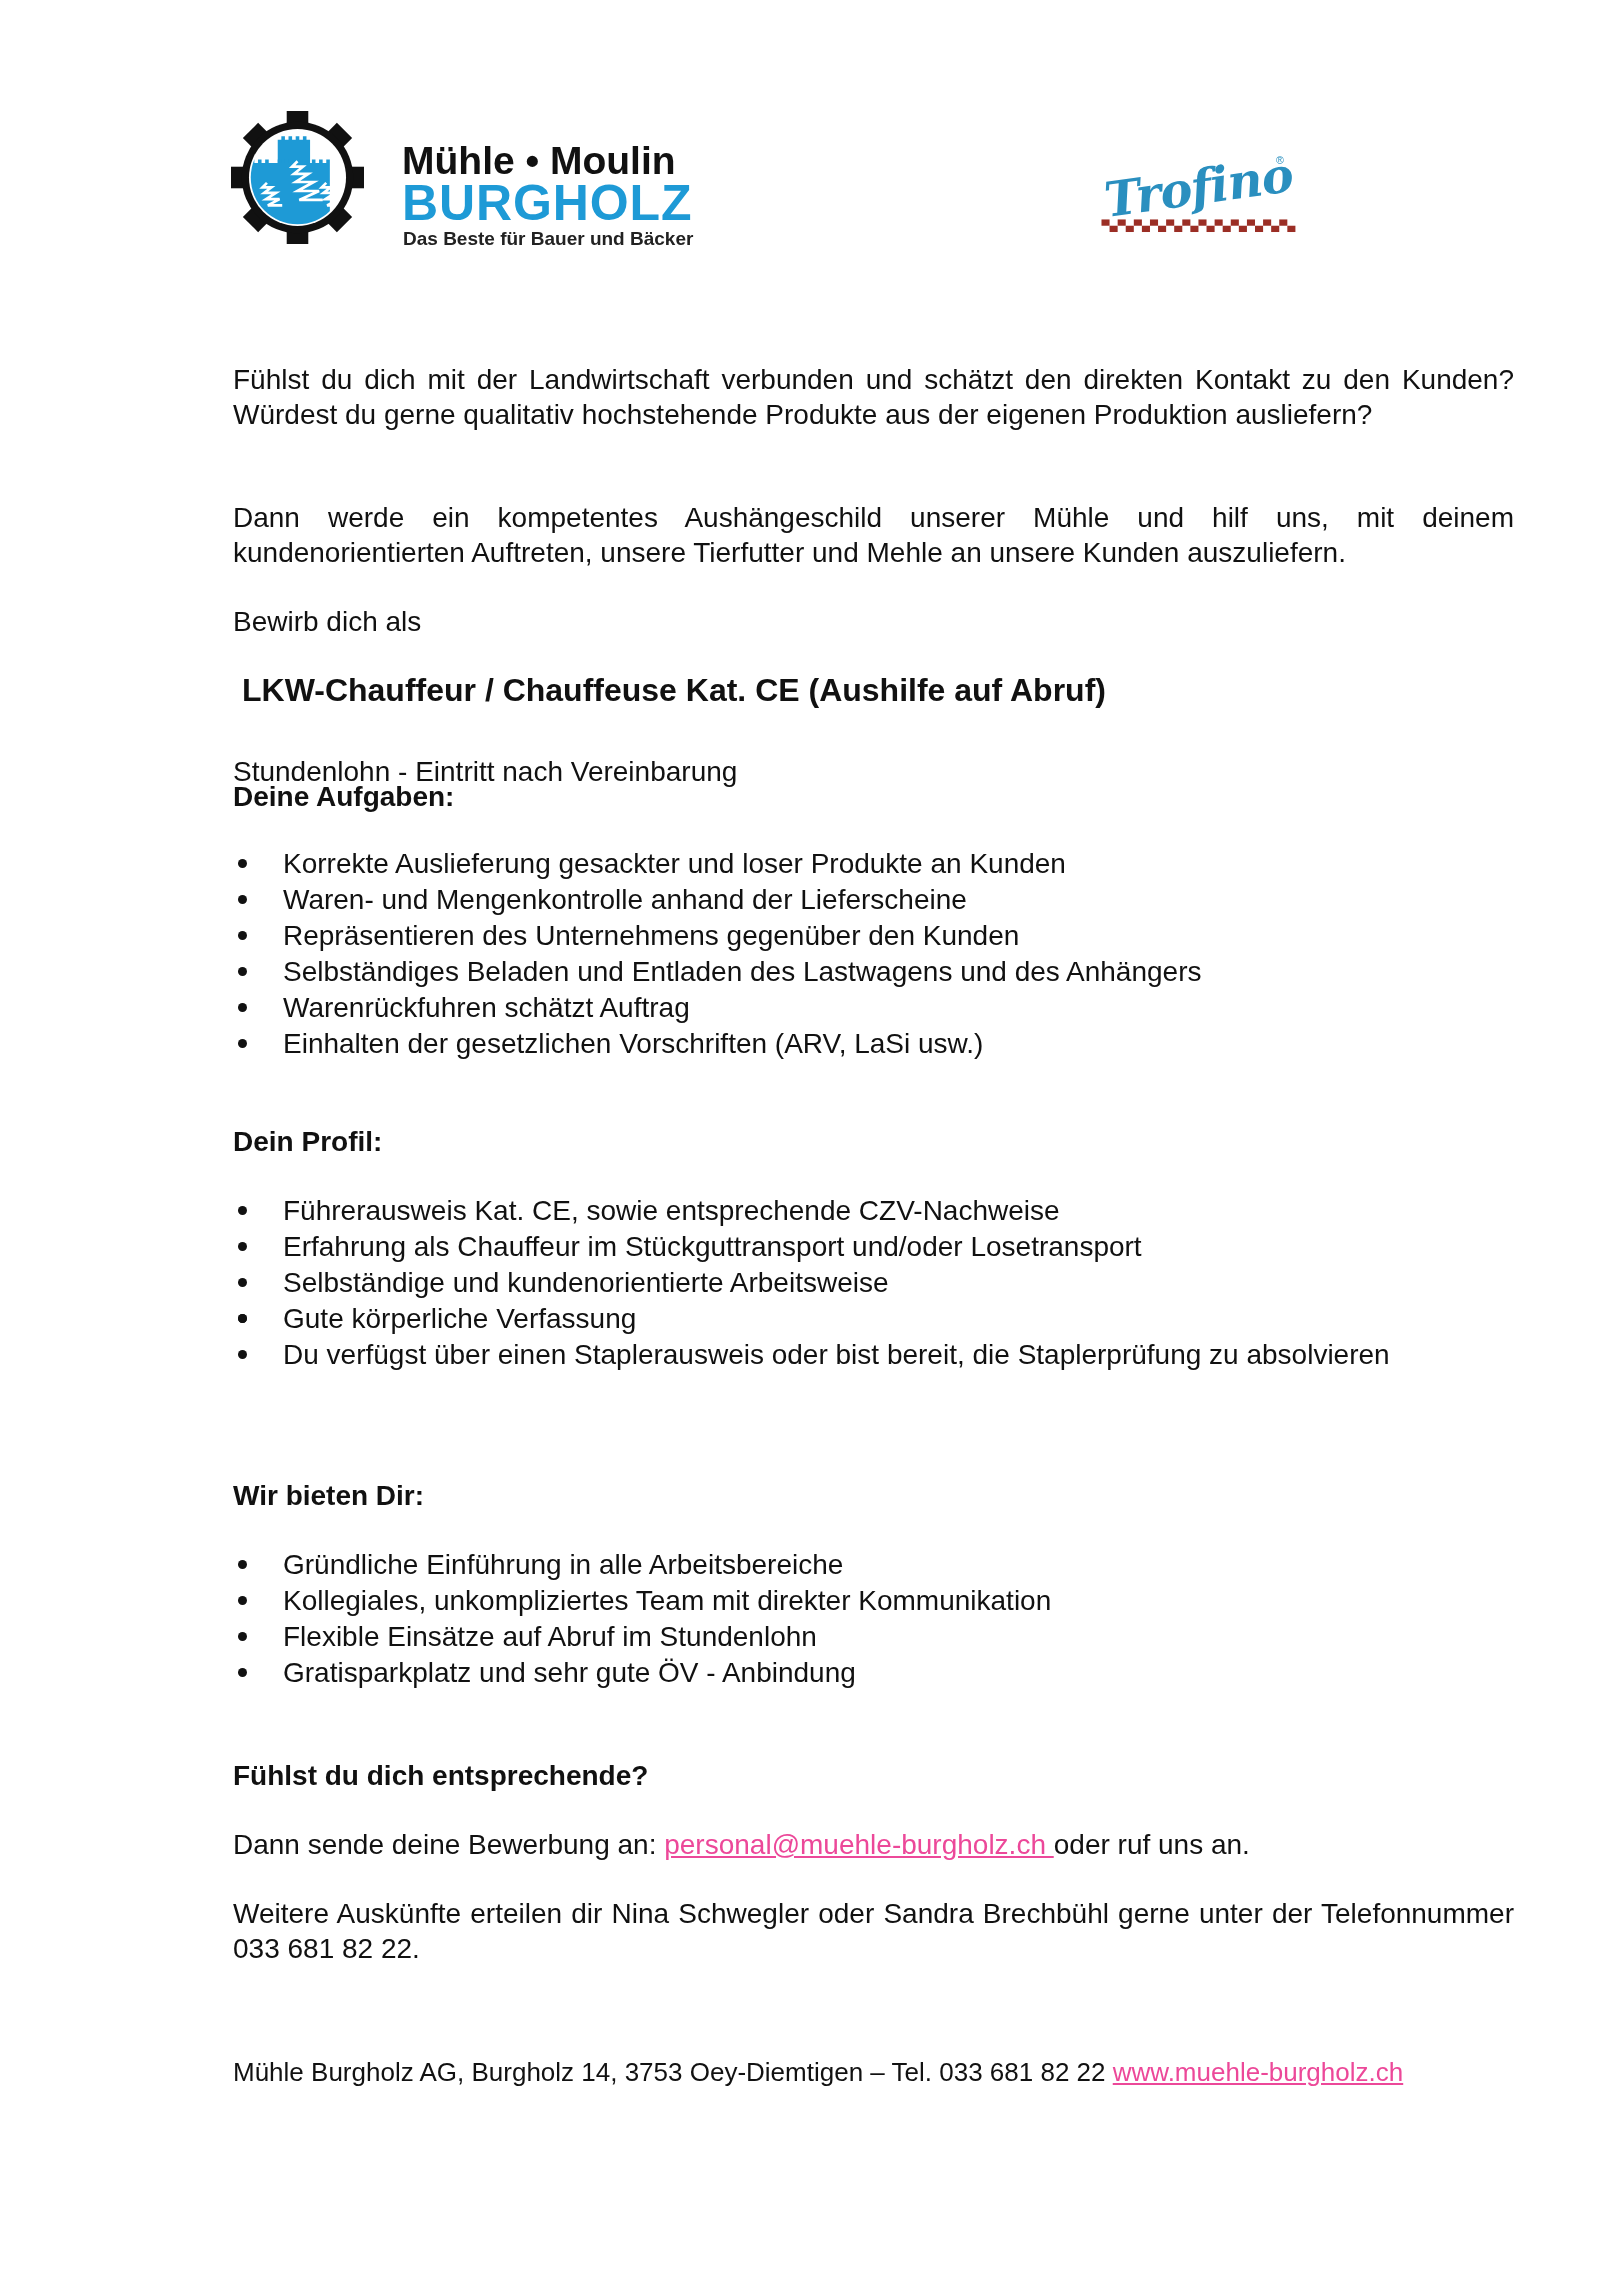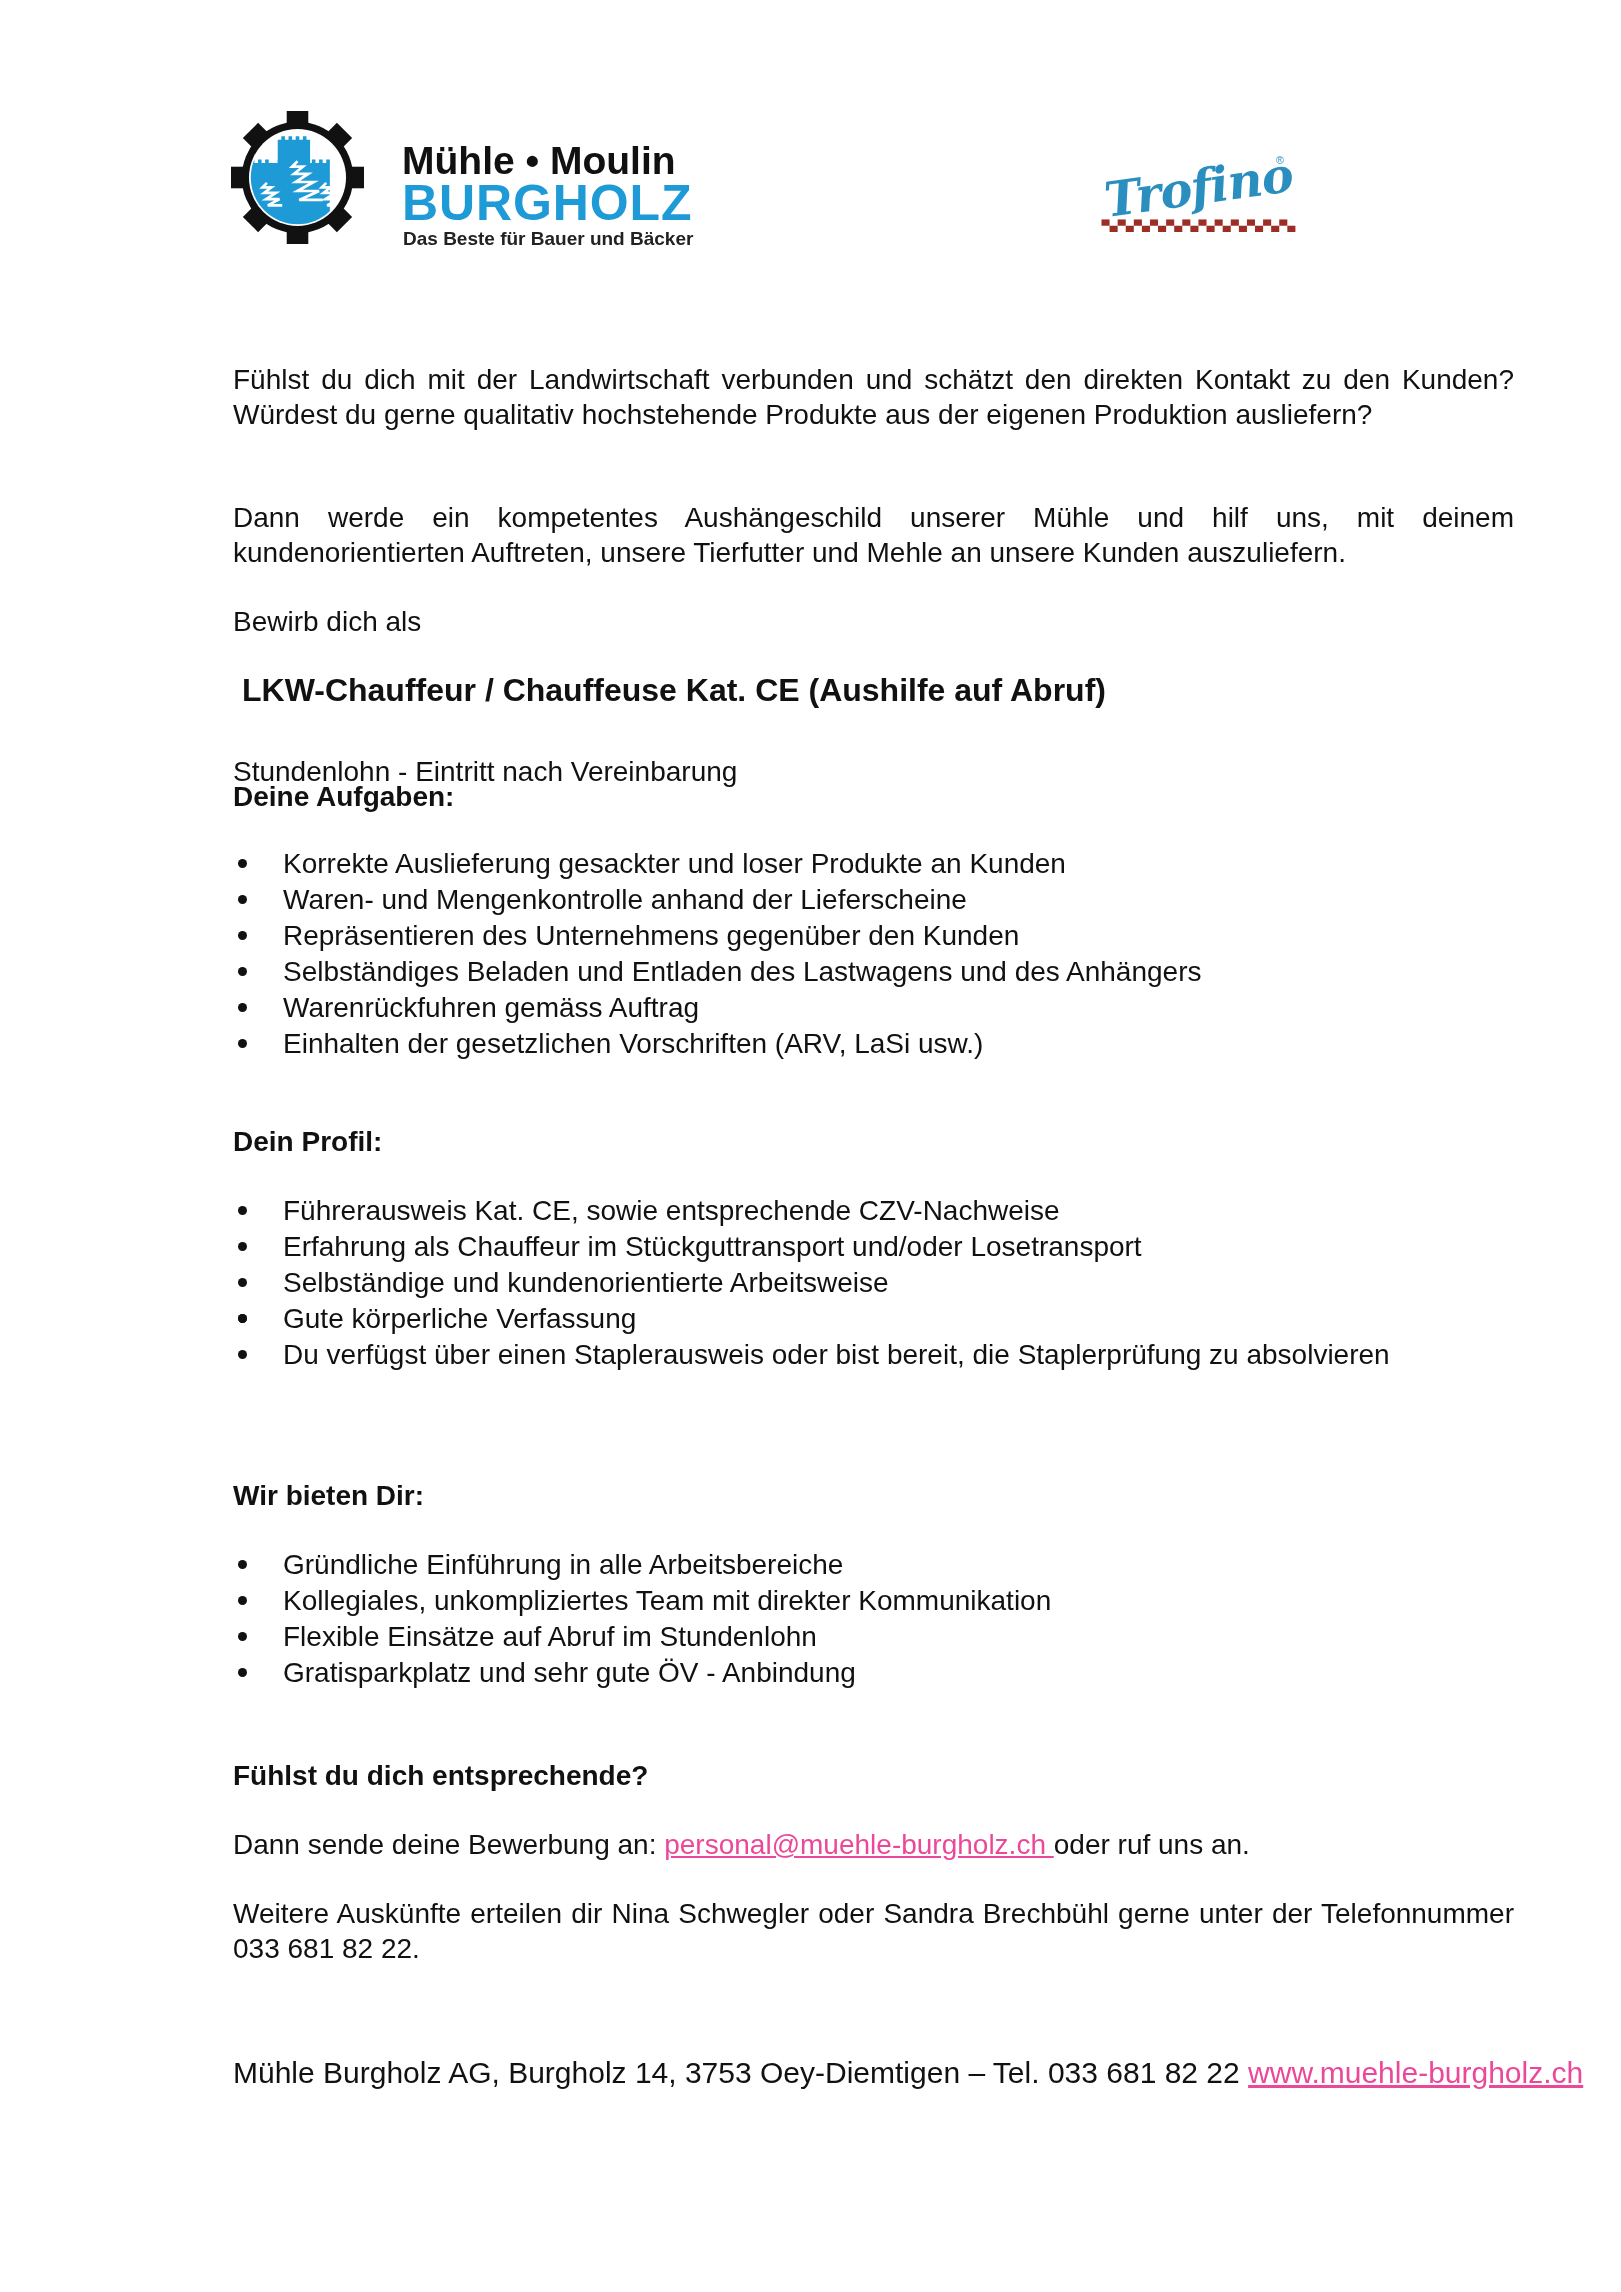--- a/index.html
+++ b/index.html
@@ -8,21 +8,21 @@
   .abs { position:absolute; }
   .p { position:absolute; left:233px; width:1281px; font-size:28px; line-height:35px; }
   .just { text-align:justify; text-align-last:left; }
   .bold { font-weight:bold; }
   .title { font-size:32px; font-weight:bold; line-height:38px;margin-left:9px; }
   .sub { font-size:28px; line-height:35px; }
   ul.bl { position:absolute; left:233px; margin:0; padding:0; list-style:none; width:1281px; }
   ul.bl li { position:relative; padding-left:50px; font-size:28px; line-height:36px; }
   ul.bl li .dot { position:absolute; left:5.4px; top:13.4px; width:9px; height:9px; border-radius:50%; background:#111; }
   a.lnk { color:#ec4899; text-decoration:underline; }
-  .footer { position:absolute; left:233px; top:2058px; font-size:30px; line-height:29px; }
+  .footer { position:absolute; left:233px; top:2058px; font-size:26px; line-height:29px; }
   
   .logo-mark { position:absolute; left:231px; top:111px; width:133px; height:133px; }
   .logo-line1 { position:absolute; left:402px; top:139px; font-size:39px; font-weight:bold; color:#111; letter-spacing:0px; line-height:43px; }
   .logo-line2 { position:absolute; left:402px; top:177px; font-size:50px; font-weight:bold; color:#1e9ad6; letter-spacing:0.9px; line-height:52px; }
   .logo-line3 { position:absolute; left:403px; top:227px; font-size:19px; font-weight:bold; color:#222; line-height:23px; }
   .trofino { position:absolute; left:1097px; top:152px; width:202px; height:90px; }
 </style>
 </head>
 <body>
 
@@ -101,21 +101,21 @@
 
 <div class="p title" style="top:671px;">LKW-Chauffeur / Chauffeuse Kat. CE (Aushilfe auf Abruf)</div>
 <div class="p sub" style="top:710px;margin-top:44px;">Stundenlohn - Eintritt nach Vereinbarung</div>
 
 <div class="p bold" style="top:779px;">Deine Aufgaben:</div>
 <ul class="bl" style="top:846px;">
   <li><span class="dot"></span><span>Korrekte Auslieferung gesackter und loser Produkte an Kunden</span></li>
   <li><span class="dot"></span><span>Waren- und Mengenkontrolle anhand der Lieferscheine</span></li>
   <li><span class="dot"></span><span>Repräsentieren des Unternehmens gegenüber den Kunden</span></li>
   <li><span class="dot"></span><span>Selbständiges Beladen und Entladen des Lastwagens und des Anhängers</span></li>
-  <li><span class="dot"></span><span>Warenrückfuhren gemäss Auftrag</span></li>
+  <li><span class="dot"></span><span>Warenrückfuhren schätzt Auftrag</span></li>
   <li><span class="dot"></span><span>Einhalten der gesetzlichen Vorschriften (ARV, LaSi usw.)</span></li>
 </ul>
 
 <div class="p bold" style="top:1124px;">Dein Profil:</div>
 <ul class="bl" style="top:1193px;">
   <li><span class="dot"></span><span>Führerausweis Kat. CE, sowie entsprechende CZV-Nachweise</span></li>
   <li><span class="dot"></span><span>Erfahrung als Chauffeur im Stückguttransport und/oder Losetransport</span></li>
   <li><span class="dot"></span><span>Selbständige und kundenorientierte Arbeitsweise</span></li>
   <li><span class="dot"></span></li>
   <li><span class="dot"></span><span>Gute körperliche Verfassung</span></li>

